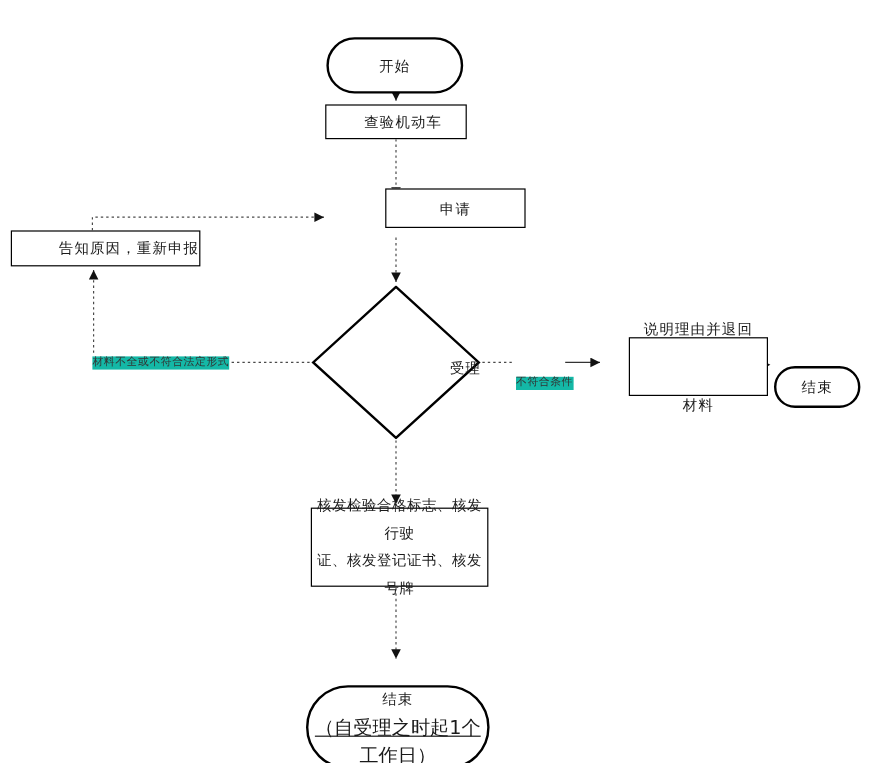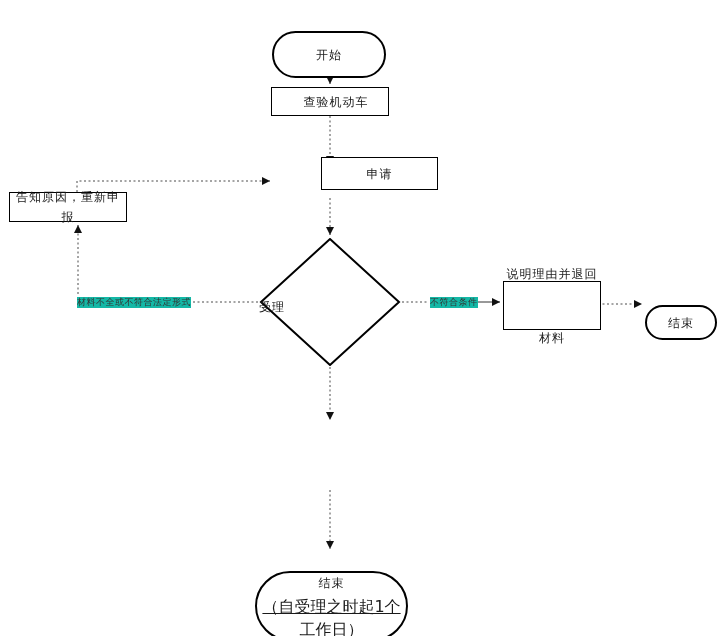--- a/index.html
+++ b/index.html
@@ -50,21 +50,21 @@
   .stadium { border: 2px solid #000000; margin-top: 19px; }
   .diamond-wrap {
     position: absolute;
     background: transparent;
   }
   .diamond-wrap svg { display: block; }
   .diamond-text {
     position: absolute;
     left: 0; right: 0;
     top: 59px;
-    text-align: left;
+    text-align: right;
     font-size: 12px;
     line-height: 20px;
     letter-spacing: 1px;
   }
   .two-line { line-height: 24px; }
   .issue-node { line-height: 23px; font-size: 12px; letter-spacing: 0.5px; }
   .end-bottom-node { line-height: 23px; }
   .end-bottom-node .sub { font-size: 16px; letter-spacing: 0; text-decoration: underline; }
   .edge-label {
     position: absolute;
@@ -105,45 +105,49 @@
   </div>
 
   <div class="node rect" style="left:271px; top:87px; width:118px; height:29px;padding-left:12px;">
     <span>查验机动车</span>
   </div>
 
   <div class="node rect" style="left:273px; top:157px; width:117px; height:33px;margin-left:48px;">
     <span>申请</span>
   </div>
 
-  <div class="node rect" style="left:9px; top:192px; width:118px; height:30px;">
+  <div class="node rect" style="left:9px; top:192px; width:158px; height:30px;align-items:flex-end;">
     <span>告知原因，重新申报</span>
   </div>
 
   <div class="diamond-wrap" style="left:259px; top:238px; width:142px; height:128px;">
     <svg width="142" height="128" viewBox="0 0 142 128">
       <polygon points="71,1 140,64 71,127 2,64" fill="#ffffff" stroke="#000000" stroke-width="2"></polygon>
     </svg>
     <div class="diamond-text">
       <div>受理</div>
     </div>
   </div>
 
-  <div class="node rect two-line" style="left:503px; top:281px; width:98px; height:49px;gap:40px;">
+  <div class="node rect two-line" style="left:524px; top:281px; width:116px; height:49px;gap:40px;">
     <div>说明理由并退回</div>
     <div>材料</div>
   </div>
 
   <div class="node stadium" style="left:645px; top:286px; width:72px; height:35px; border-radius:18px;">
     <span>结束</span>
   </div>
 
+  <div class="node rect issue-node" style="left:259px; top:423px; width:148px; height:66px;">
+    <div>核发检验合格标志、核发行驶</div>
+    <div>证、核发登记证书、核发号牌</div>
+  </div>
 
   <div class="node stadium end-bottom-node" style="left:255px; top:552px; width:153px; height:70px; border-radius:35px;">
     <div>结束</div>
     <div class="sub">（自受理之时起1个工作日）</div>
   </div>
 
   <div class="edge-label" style="left:77px; top:297px;">材料不全或不符合法定形式</div>
 
-  <div class="edge-label" style="left:430px; top:297px;">不符合条件</div>
+  <div class="edge-label" style="left:430px; top:314px;">不符合条件</div>
 
 </div>
 
 </body></html>

